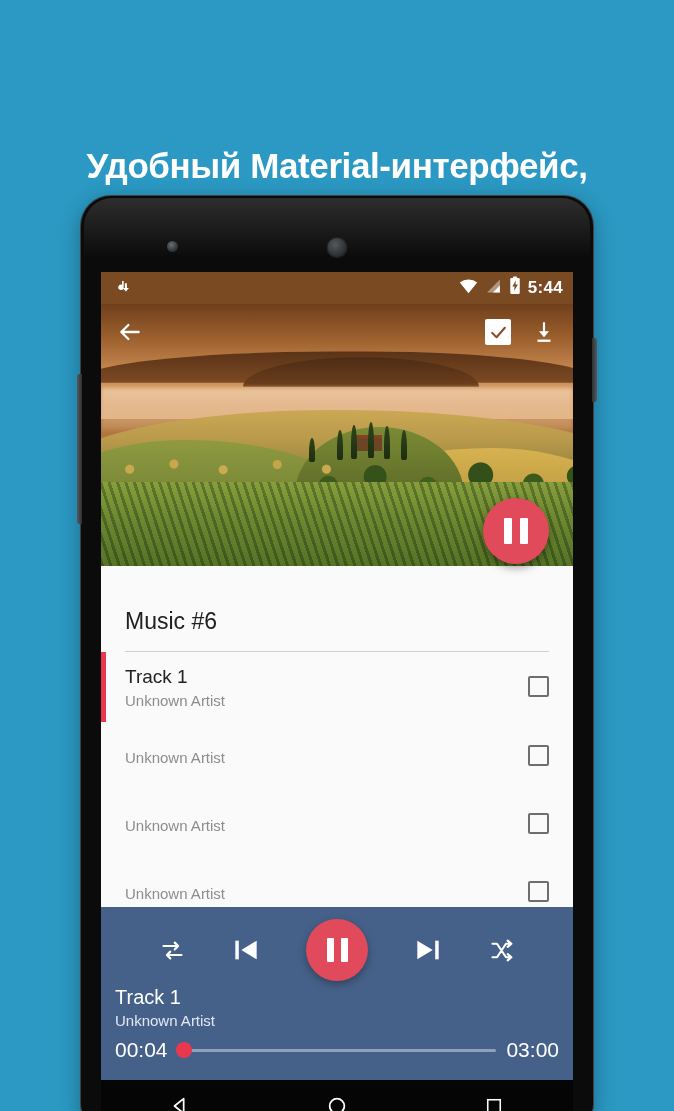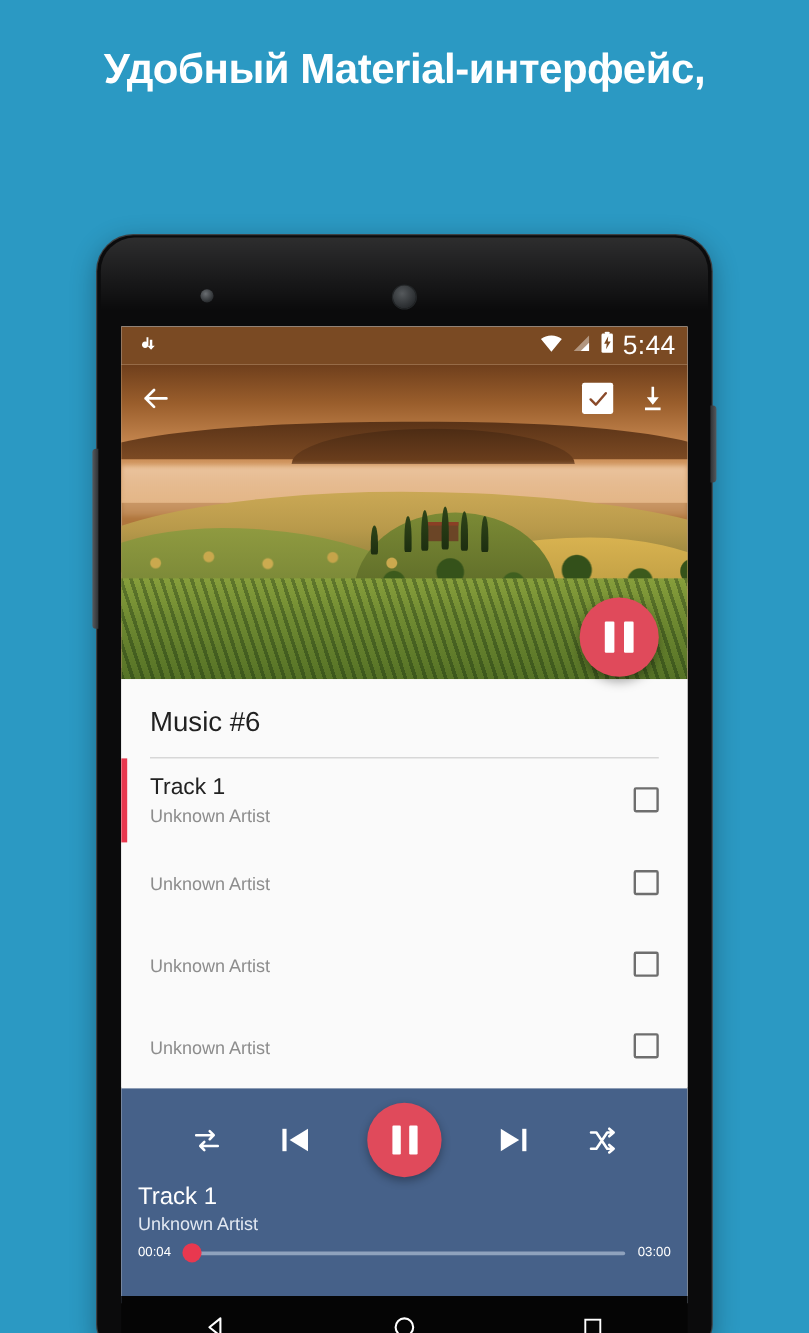--- a/index.html
+++ b/index.html
@@ -6,21 +6,21 @@
   html,body { width:674px; height:1111px; overflow:hidden; }
   body {
     background:#2b99c3;
     font-family:"Liberation Sans", sans-serif;
     position:relative;
   }
 
   
   .promo {
     position:absolute; top:0; left:0; width:674px; height:185px;
-    display:flex; flex-direction:column; align-items:center; justify-content:space-between;
+    display:flex; flex-direction:column; align-items:center; justify-content:flex-end;
     padding-top:38px;
   }
   .promo-line1 {
     color:#ffffff; font-size:35px; font-weight:bold;
     letter-spacing:-0.4px; line-height:1.12; white-space:nowrap;
   }
   .promo-line2 {
     color:#ffffff; font-size:33px; font-weight:normal;
     letter-spacing:-0.2px; line-height:1.2; margin-top:12px; white-space:nowrap;
   }
@@ -73,21 +73,21 @@
   .statusbar {
     position:relative; height:32px; width:100%;
     background:#7a4a23;
     display:flex; align-items:center; padding:0 10px;
     color:#ffffff; font-size:17px; font-weight:bold;
   }
   .statusbar .sb-left{ display:flex; align-items:center; gap:4px; }
   .statusbar .sb-right{
     margin-left:auto; display:flex; align-items:center; gap:7px;
   }
-  .sb-time{ font-size:22px; font-weight:normal; letter-spacing:.3px; }
+  .sb-time{ font-size:17px; font-weight:bold; letter-spacing:.3px; }
 
   
   .hero {
     position:relative; height:262px; width:100%;
     overflow:hidden;
     background:#b0763d;
   }
   
   .hero .sky{
     position:absolute; inset:0 0 auto 0; height:44%;
@@ -186,21 +186,21 @@
     width:66px; height:66px; border-radius:50%;
     background:#e04a5b;
     box-shadow:0 4px 9px rgba(0,0,0,.35);
     display:flex; align-items:center; justify-content:center;
     cursor:pointer;
   }
   .fab-pause .bar{ width:8px; height:26px; background:#fff; border-radius:1px; }
   .fab-pause .bar+.bar{ margin-left:8px; }
 
   
-  .list-section{ position:relative; background:#fafafa; }
+  .list-section{ position:relative; background:#fafafa;margin-top:20px; }
   .list-title{
     font-size:23px; color:#212121; padding:22px 24px 16px 24px; font-weight:normal;
   }
   .divider{ height:1px; background:#cfcfcf; margin:0 24px; }
   .track-row{
     position:relative; display:flex; align-items:center;
     padding:13px 24px 13px 24px; min-height:68px; cursor:pointer;
   }
   .track-row .now-bar{
     position:absolute; left:0; top:0; width:5px; height:100%;
@@ -228,21 +228,21 @@
     width:62px; height:62px; border-radius:50%; background:#e04a5b;
     display:flex; align-items:center; justify-content:center;
     box-shadow:0 3px 8px rgba(0,0,0,.33); cursor:pointer;
   }
   .fab-play .bar{ width:7px; height:24px; background:#fff; border-radius:1px; }
   .fab-play .bar+.bar{ margin-left:7px; }
   .player-meta{ padding:0 14px; }
   .pm-title{ font-size:20px; line-height:1.25; }
   .pm-artist{ font-size:15px; color:#e2e8f2; margin-top:2px; }
   .seek-row{ display:flex; align-items:center; gap:10px; margin-top:9px; }
-  .seek-time{ font-size:11px; color:#ffffff; }
+  .seek-time{ font-size:21px; color:#ffffff; }
   .seek-track{
     position:relative; flex:1; height:3px; background:#8fa2bd; border-radius:2px;
   }
   .seek-fill{ position:absolute; left:0; top:0; height:100%; background:#e04a5b; border-radius:2px; }
   .seek-thumb{
     position:absolute; top:50%; width:16px; height:16px; border-radius:50%;
     background:#e8384f; transform:translate(-50%,-50%); cursor:pointer;
   }
 
   

